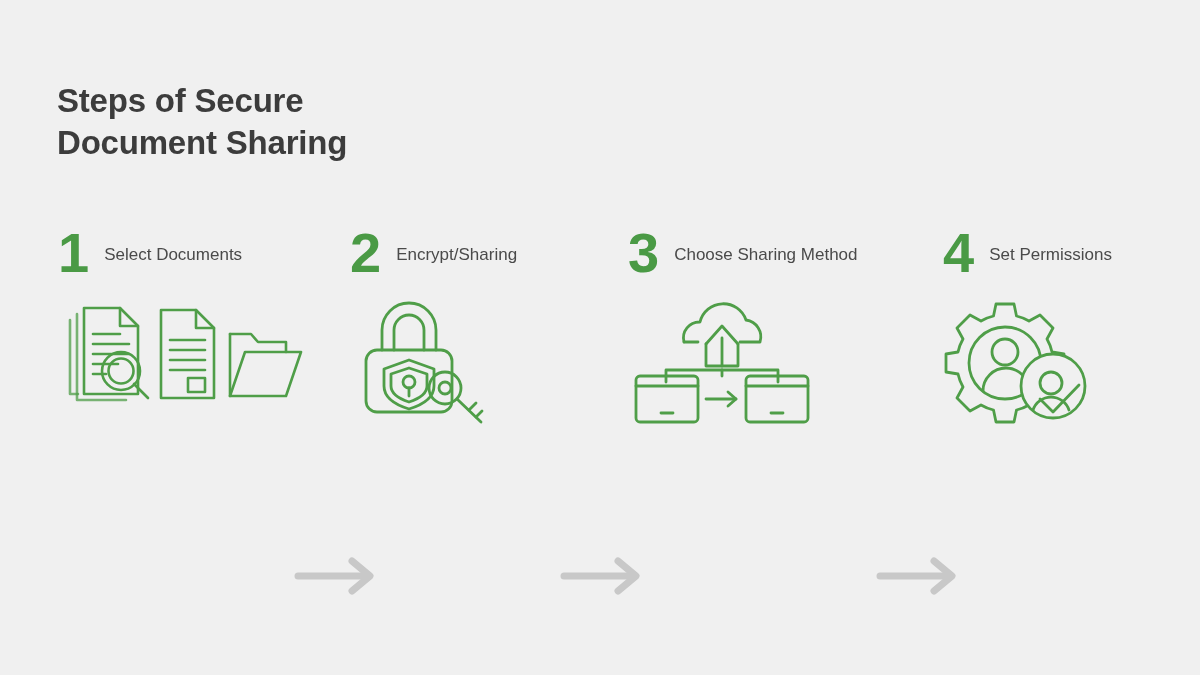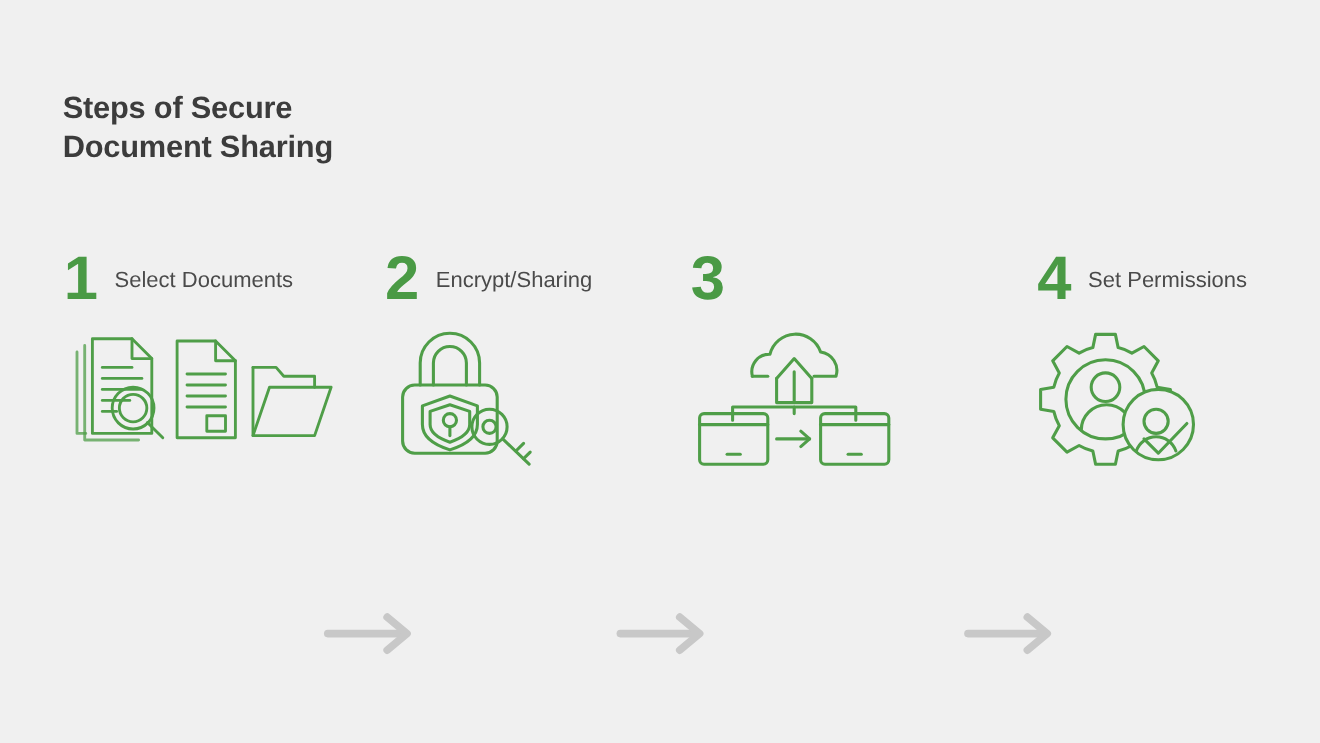--- a/index.html
+++ b/index.html
@@ -14,21 +14,21 @@
     background: #f0f0f0;
     font-family: "Liberation Sans", sans-serif;
     position: relative;
   }
 
   
   .title {
     position: absolute;
     left: 57px;
     top: 80px;
-    font-size: 28px;
+    font-size: 33px;
     font-weight: bold;
     color: #3c3c3c;
     line-height: 1.28;
     letter-spacing: -0.2px;
     white-space: pre-line;
   }
 
   
   .steps {
     position: absolute;
@@ -61,21 +61,21 @@
   .step-num {
     font-size: 56px;
     font-weight: bold;
     color: #4a9a45;
     line-height: 1;
     letter-spacing: -1px;
   }
 
   .step-label {
     margin-left: 16px;
-    font-size: 20px;
+    font-size: 17px;
     color: #4a4a4a;
     white-space: nowrap;
     position: relative;
     top: 2px;
   }
 
   .step-icon {
     position: absolute;
     top: 80px;
     left: 18px;
@@ -167,20 +167,21 @@
         <path d="M107 101 L131 124"></path>
         <path d="M119 112 L126 105"></path>
         <path d="M126 119 L132 113"></path>
       </svg>
     </div>
   </div>
 
   <div class="step step-3">
     <div class="step-head">
       <span class="step-num">3</span>
+      <span class="step-label">Choose Sharing Method</span>
     </div>
     <div class="step-icon">
       <svg width="170" height="125" viewBox="0 0 170 125" fill="none" stroke="#4f9e48" stroke-width="2.8" stroke-linecap="round" stroke-linejoin="round">
 
         <path d="M56 44 A16 16 0 0 1 72 24 A24 24 0 0 1 118 22
                  A17 17 0 0 1 132 44 L112 44"></path>
         <path d="M56 44 L70 44"></path>
 
         <path d="M94 68 L94 40"></path>
         <path d="M78 46 L94 28 L110 46"></path>

